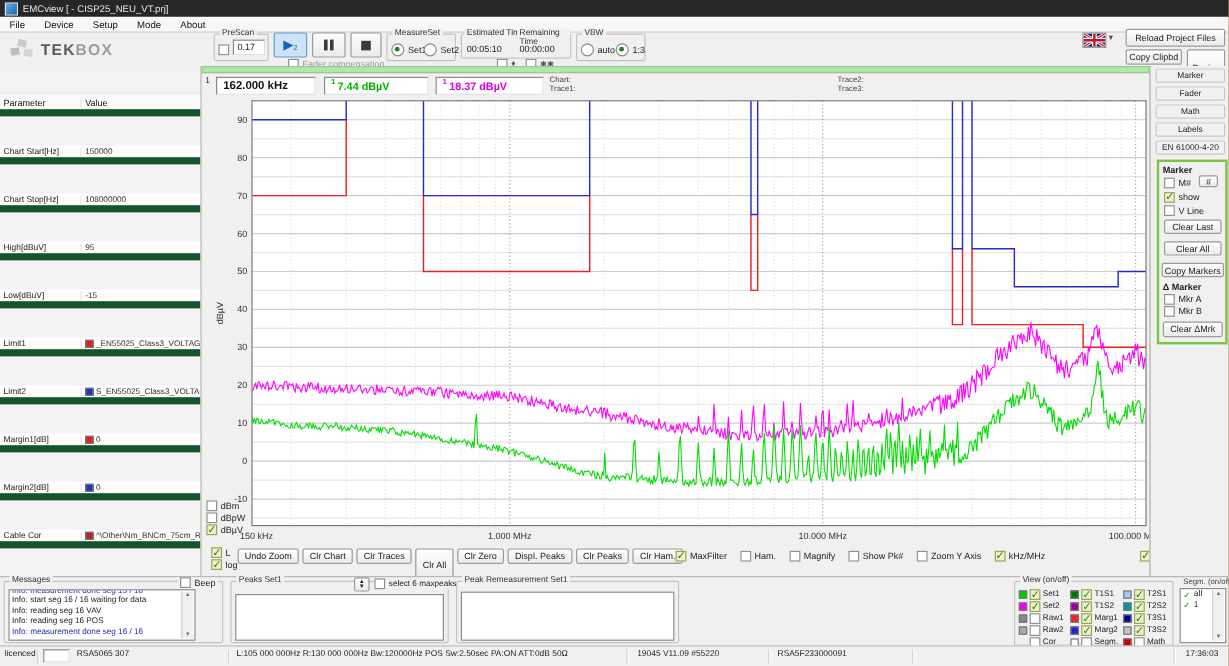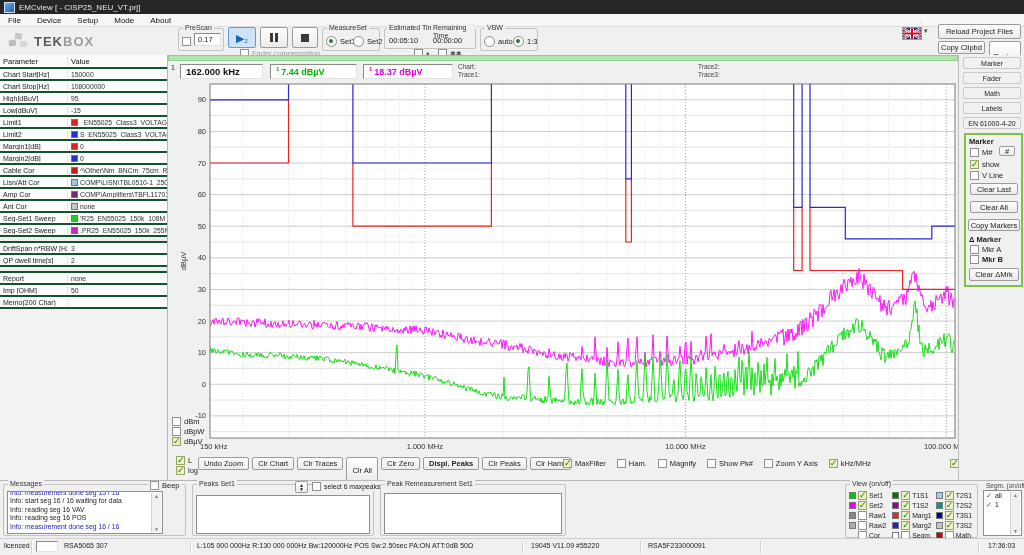--- a/index.html
+++ b/index.html
@@ -25,21 +25,21 @@
   .cb .box{width:9px;height:9px;background:#fff;border:1px solid #919191;box-sizing:border-box;position:relative;flex:0 0 auto;}
   .cb.hl .box{background:#edf2c6;border-color:#99a565;}
   .cb .box.on::after{content:"✓";position:absolute;top:-2.5px;left:0;font-size:9px;font-weight:bold;color:#1d7a1d;}
   .cb.dis{color:#9a9a9a;}
   .radio{display:inline-flex;align-items:center;gap:3px;font-size:7.5px;color:#222;white-space:nowrap;}
   .radio .dot{width:9px;height:9px;border:1px solid #8c8c8c;border-radius:50%;background:#fff;position:relative;flex:0 0 auto;}
   .radio .dot.on::after{content:"";position:absolute;left:2px;top:2px;width:4px;height:4px;border-radius:50%;background:#2a7a2a;}
   .swatch{display:inline-block;width:7px;height:7px;border:1px solid #777;box-sizing:border-box;flex:0 0 auto;}
   
   .paramtbl{left:0;top:55px;width:168px;height:425px;background:#f2f2f2;border-right:1px solid #b5b5b5;overflow:hidden;}
-  .prow{display:flex;border-bottom:2px solid #14532d;background:#fcfcfc;align-items:center;height:10px;overflow:hidden;}
+  .prow{display:flex;border-bottom:6px solid #14532d;background:#fcfcfc;align-items:center;height:10px;overflow:hidden;margin-top:24px;}
   .prow .pc{width:64px;padding-left:3px;border-right:1px solid #e4e4e4;font-size:7px;color:#222;white-space:nowrap;overflow:hidden;flex:0 0 auto;}
   .prow .vc{flex:1;padding-left:3px;font-size:6.8px;color:#333;white-space:nowrap;overflow:hidden;display:flex;align-items:center;gap:2px;}
   .prow.hdr{background:#fbfbfb;height:12px;}
   .prow.hdr .pc,.prow.hdr .vc{font-size:7.5px;color:#111;}
   .prow.gap{background:#efefef;height:4px;}
   
   .listbox{position:absolute;background:#fff;border:1px solid #8d8d8d;box-sizing:border-box;overflow:hidden;}
   .msg{font-size:6.8px;line-height:8.4px;padding-left:2px;white-space:nowrap;}
   .sbar{position:absolute;top:1px;right:1px;bottom:1px;width:9px;background:#f0f0f0;border-left:1px solid #d0d0d0;
         display:flex;flex-direction:column;justify-content:space-between;align-items:center;font-size:5px;color:#777;}
@@ -418,21 +418,21 @@
           <span class="box on"></span>
           <span>log</span>
         </span>
     </div>
     <div class="abs" id="chart-buttons" style="left:30px;top:396px;height:14px;display:flex;gap:3px;">
         <div class="btn" style="position: relative; padding: 0px 5px; height: 13px;">Undo Zoom</div>
         <div class="btn" style="position: relative; padding: 0px 5px; height: 13px;">Clr Chart</div>
         <div class="btn" style="position: relative; padding: 0px 5px; height: 13px;">Clr Traces</div>
         <div class="btn" style="position: relative; padding: 12px 5px; height: 13px;">Clr All</div>
         <div class="btn" style="position: relative; padding: 0px 5px; height: 13px;">Clr Zero</div>
-        <div class="btn" style="position: relative; padding: 0px 5px; height: 13px; font-weight: bold;">Displ. Peaks</div>
+        <div class="btn" style="position: relative; padding: 0px 5px; height: 13px;">Displ. Peaks</div>
         <div class="btn" style="position: relative; padding: 0px 5px; height: 13px;">Clr Peaks</div>
         <div class="btn" style="position: relative; padding: 0px 5px; height: 13px;">Clr Ham.</div>
       </div>
     <div class="abs" id="chart-checks" style="left:395px;top:398px;display:flex;gap:11px;">
         <span class="cb hl" style="">
           <span class="box on"></span>
           <span>MaxFilter</span>
         </span>
         <span class="cb" style="">
           <span class="box"></span>
@@ -485,21 +485,21 @@
           <span>V Line</span>
         </span>
       <div class="btn" style="left:4px;top:48px;width:48px;height:12px;">Clear Last</div>
       <div class="btn" style="left:4px;top:66px;width:48px;height:12px;">Clear All</div>
       <div class="btn" style="left:2px;top:84px;width:52px;height:12px;">Copy Markers</div>
       <div style="position:absolute;left:3px;top:100px;font-size:7.5px;font-weight:bold;">Δ Marker</div>
       <span class="cb" style="position:absolute;left:4px;top:110px;">
           <span class="box"></span>
           <span>Mkr A</span>
         </span>
-      <span class="cb" style="position:absolute;left:4px;top:120px;font-weight:bold;">
+      <span class="cb" style="position:absolute;left:4px;top:120px;">
           <span class="box"></span>
           <span>Mkr B</span>
         </span>
       <div class="btn" style="left:3px;top:133px;width:50px;height:13px;">Clear ΔMrk</div>
     </div>
   </div>
 
   <div class="abs" style="left:0;top:480px;width:1024px;height:58px;background:#f0f0f0;border-top:1px solid #b8b8b8;">
 
     <div class="group" style="left:3px;top:3px;width:183px;height:52px;">

